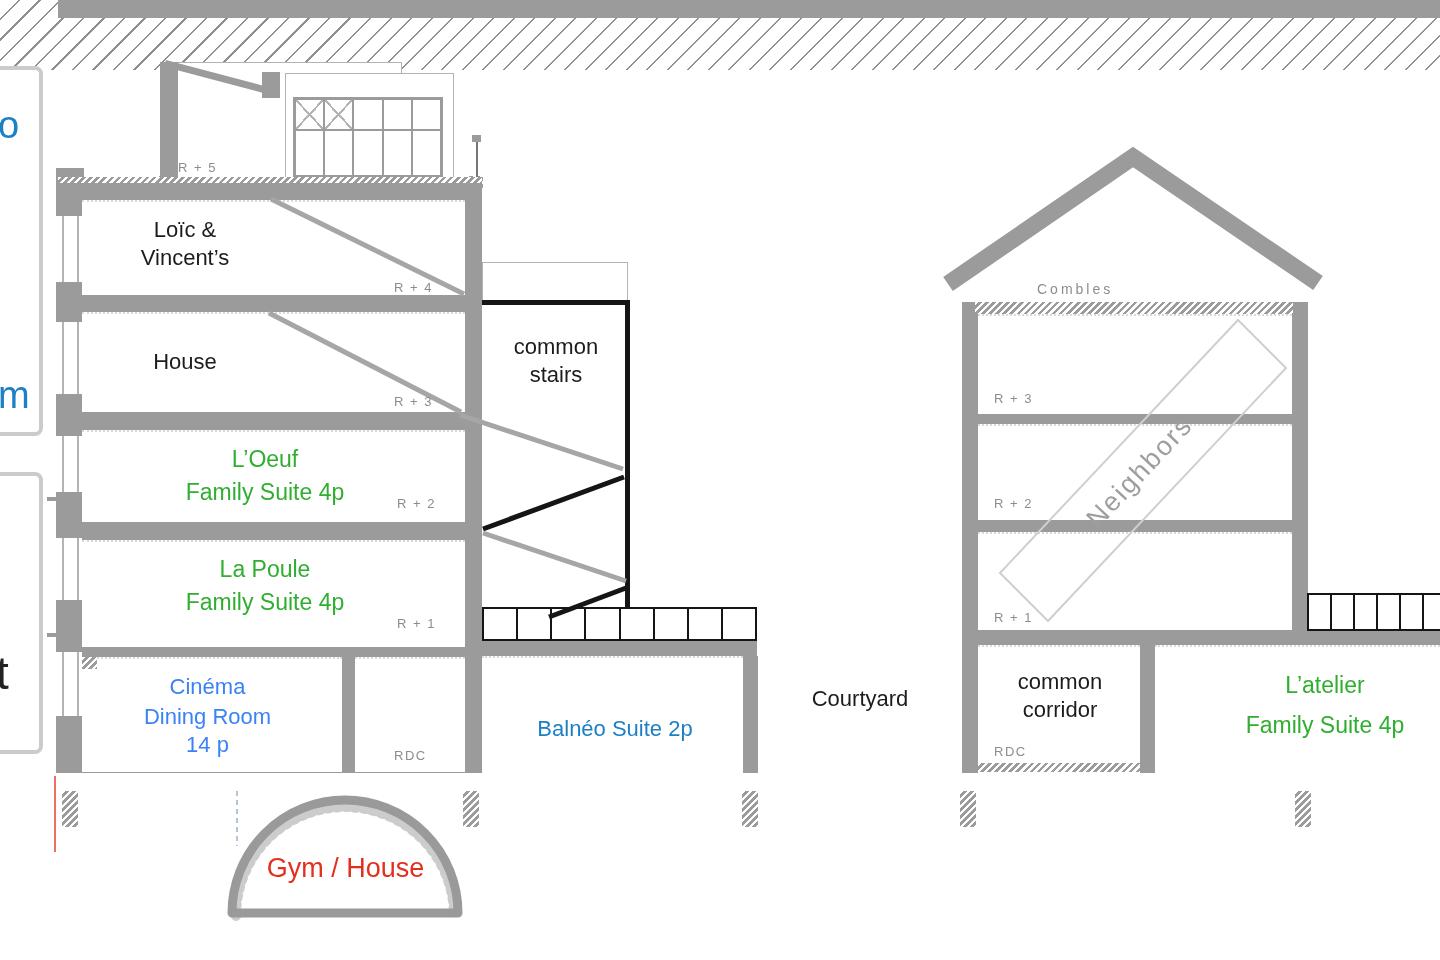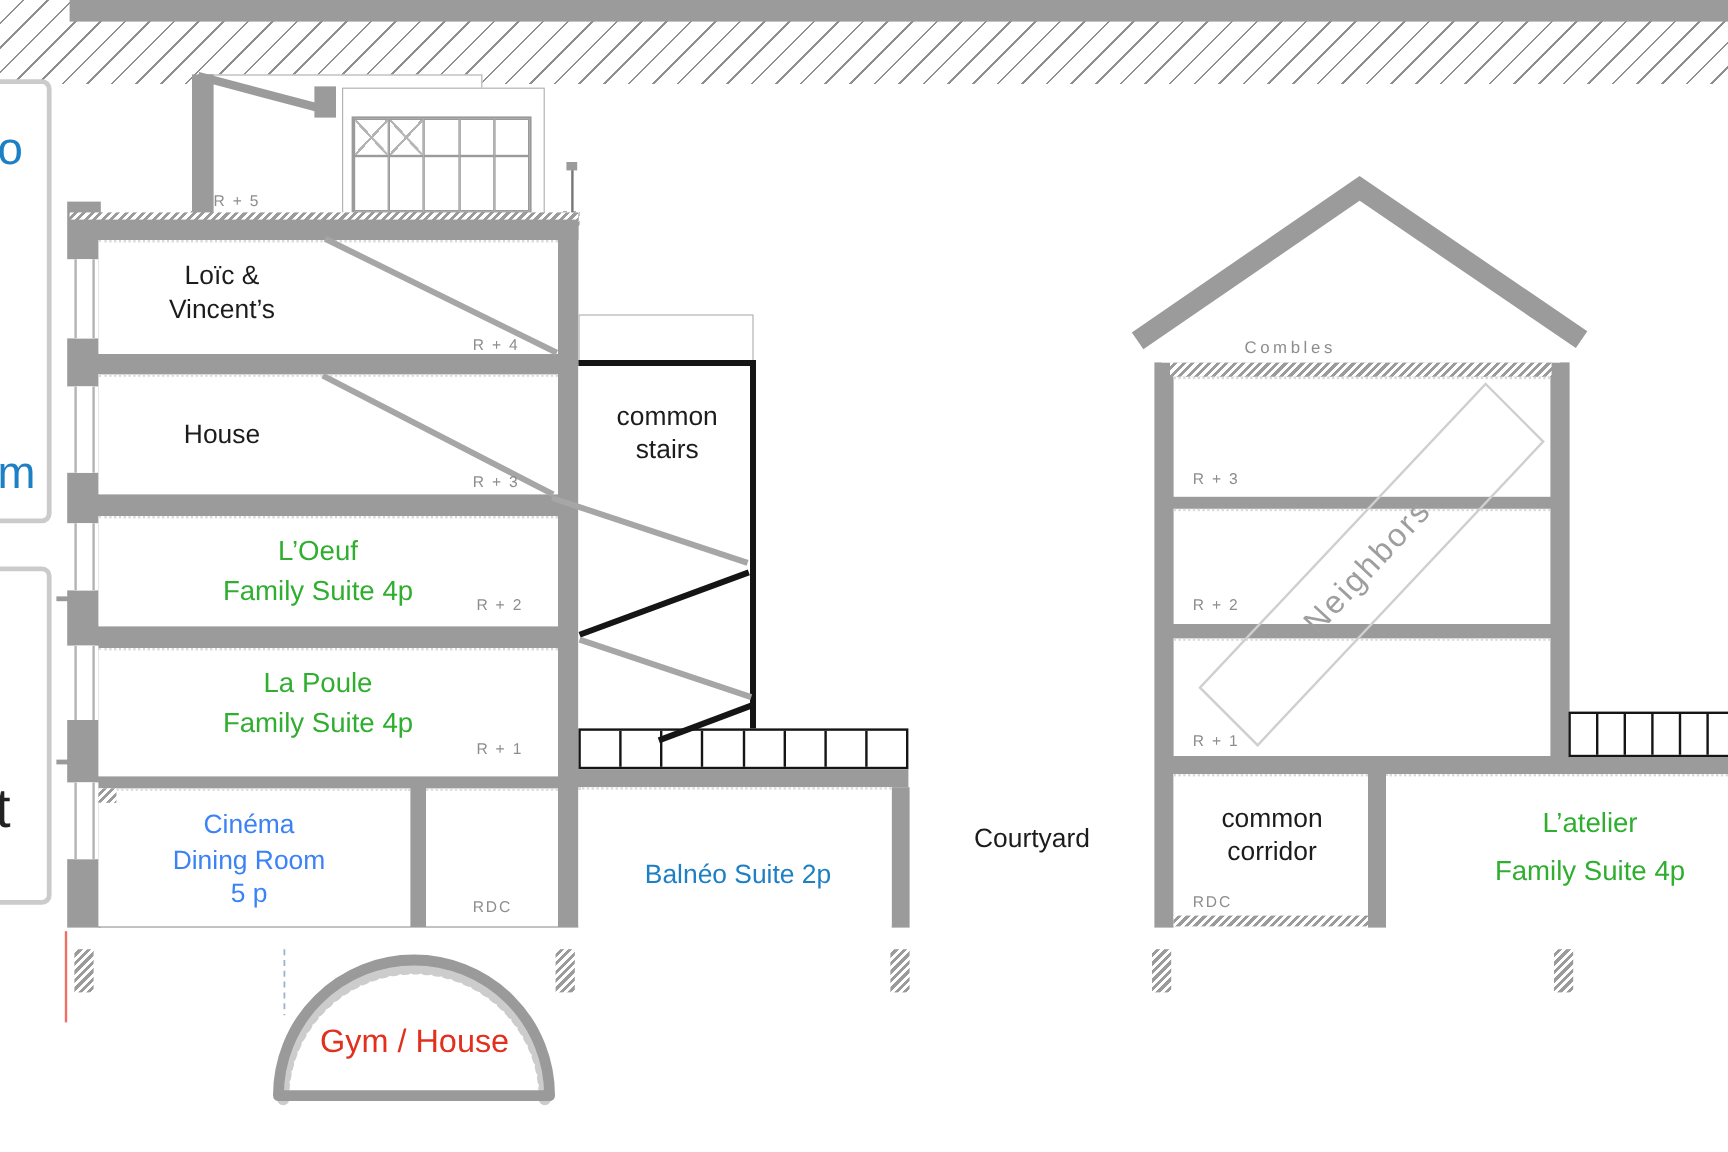--- a/index.html
+++ b/index.html
@@ -165,21 +165,21 @@
   <div class="abs lab f23 c-green" style="left:115px;top:446px;width:300px;">L’Oeuf</div>
   <div class="abs lab f23 c-green" style="left:115px;top:479px;width:300px;">Family Suite 4p</div>
   <div class="abs lvl" style="left:397px;top:496px;">R + 2</div>
 
   <div class="abs lab f23 c-green" style="left:115px;top:556px;width:300px;">La Poule</div>
   <div class="abs lab f23 c-green" style="left:115px;top:589px;width:300px;">Family Suite 4p</div>
   <div class="abs lvl" style="left:397px;top:616px;">R + 1</div>
 
   <div class="abs lab c-orange" style="left:85px;top:674px;width:245px;">Cinéma</div>
   <div class="abs lab c-orange" style="left:85px;top:704px;width:245px;">Dining Room</div>
-  <div class="abs lab c-orange" style="left:85px;top:732px;width:245px;">5 p</div>
+  <div class="abs lab c-orange" style="left:85px;top:732px;width:245px;">14 p</div>
   <div class="abs lvl" style="left:394px;top:748px;">RDC</div>
 
   <div class="abs lab" style="left:486px;top:334px;width:140px;">common</div>
   <div class="abs lab" style="left:486px;top:362px;width:140px;">stairs</div>
 
   <div class="abs lab c-blue" style="left:495px;top:716px;width:240px;">Balnéo Suite 2p</div>
 
   <div class="abs lab" style="left:795px;top:686px;width:130px;">Courtyard</div>
 
   <div class="abs lvl" style="left:993px;top:281px;letter-spacing:3px;font-size:14px;margin-left:44px;">Combles</div>

